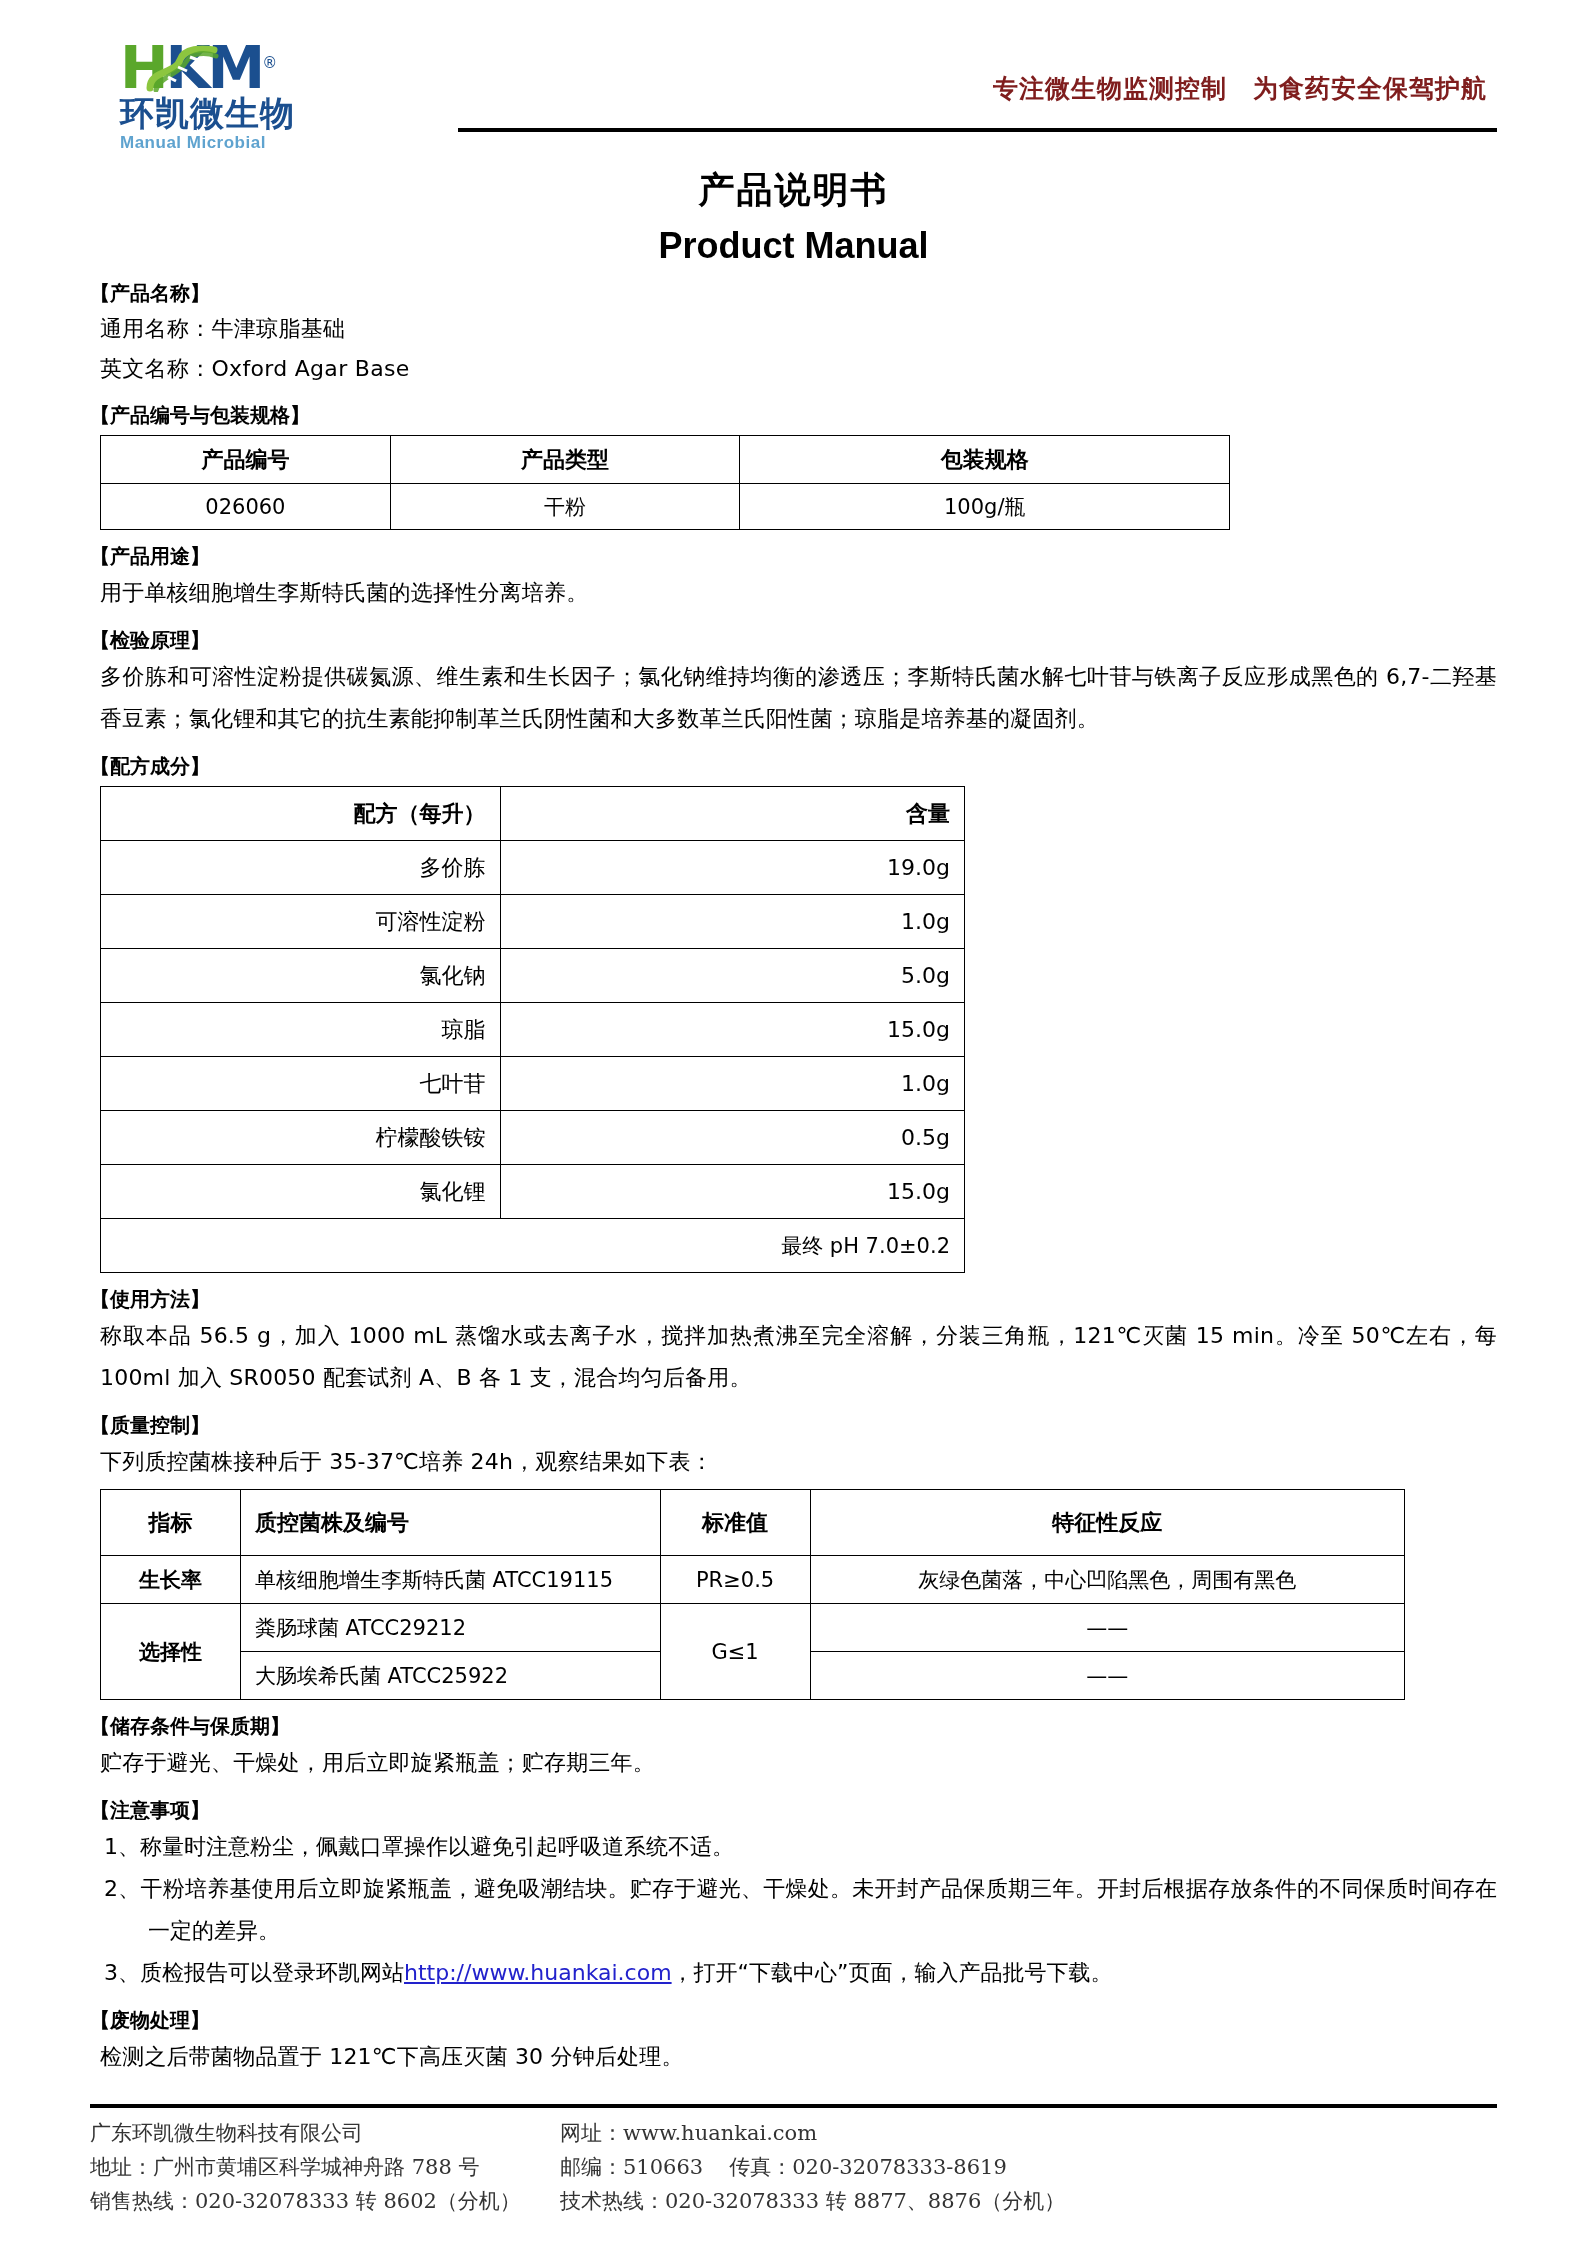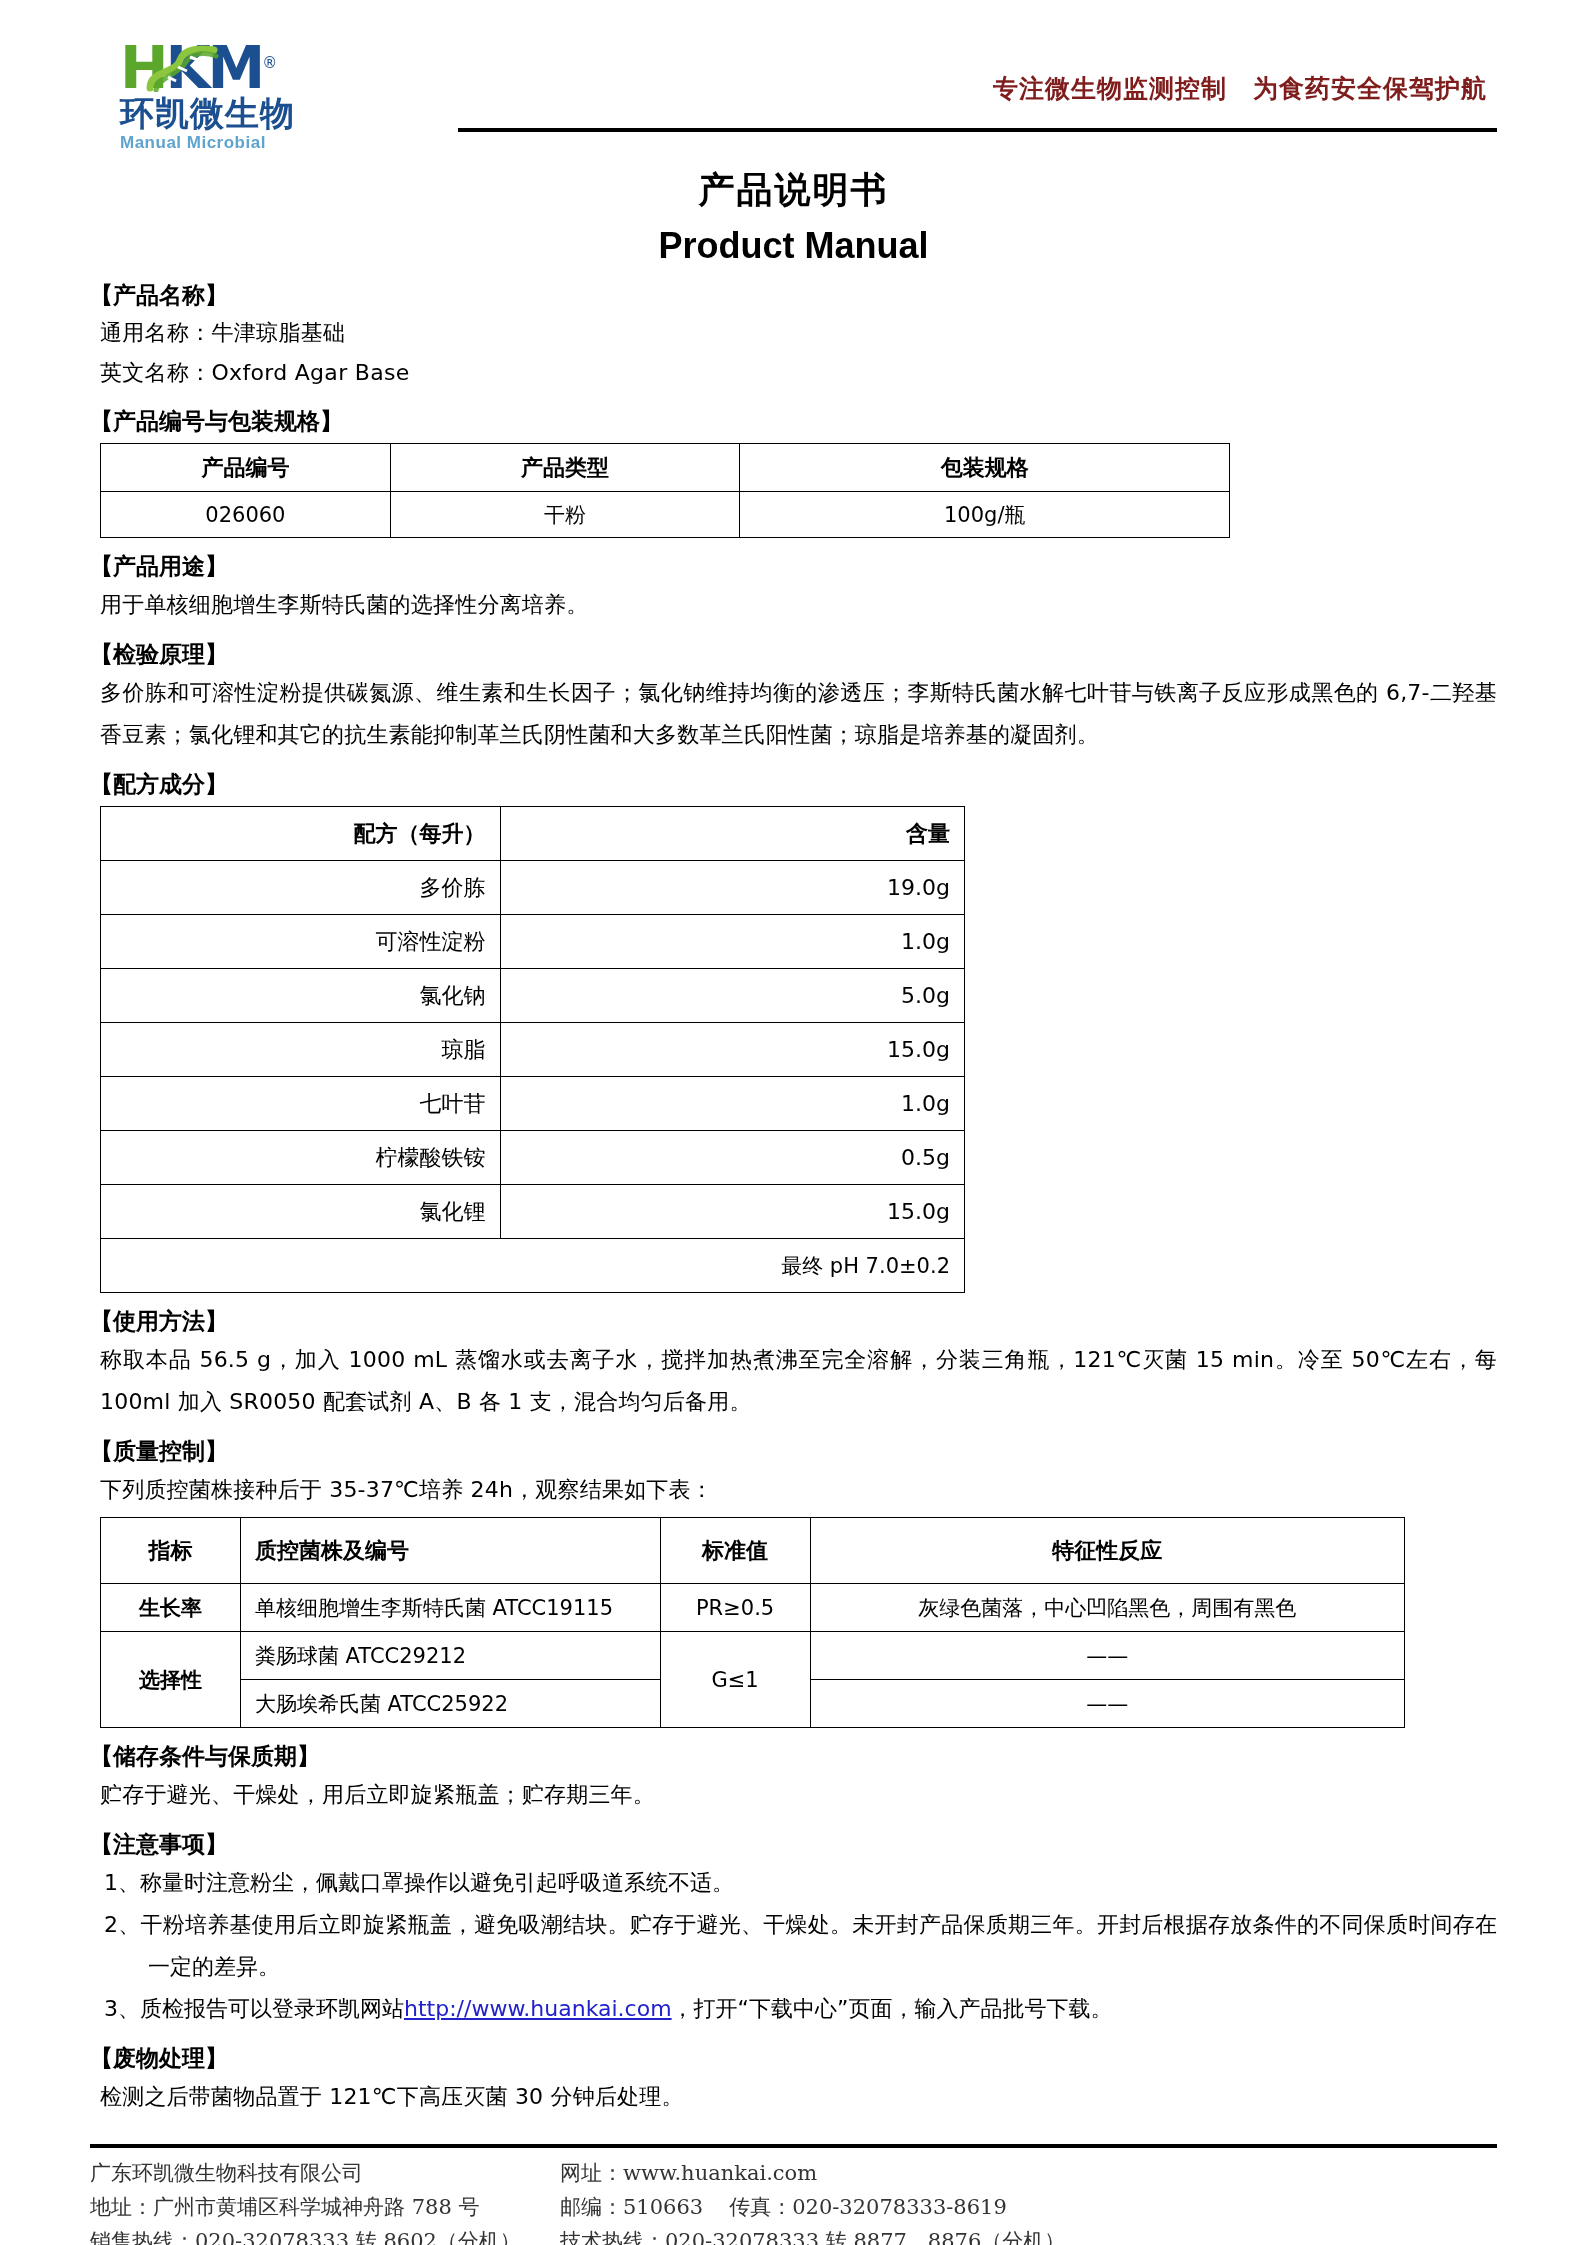--- a/index.html
+++ b/index.html
@@ -118,21 +118,21 @@
     font-family: "Liberation Sans", sans-serif;
     font-size: 36px;
     font-weight: bold;
     margin-top: 10px;
     letter-spacing: 0px;
   }
 
   
   .sec-head {
     font-family: "DejaVu Sans", sans-serif;
-    font-size: 23px;
+    font-size: 20px;
     font-weight: bold;
     margin-top: 13px;
     margin-bottom: 2px;
     letter-spacing: 0px;
   }
   .body-line {
     font-family: "DejaVu Sans", sans-serif;
     font-size: 22px;
     line-height: 40px;
     padding-left: 10px;

